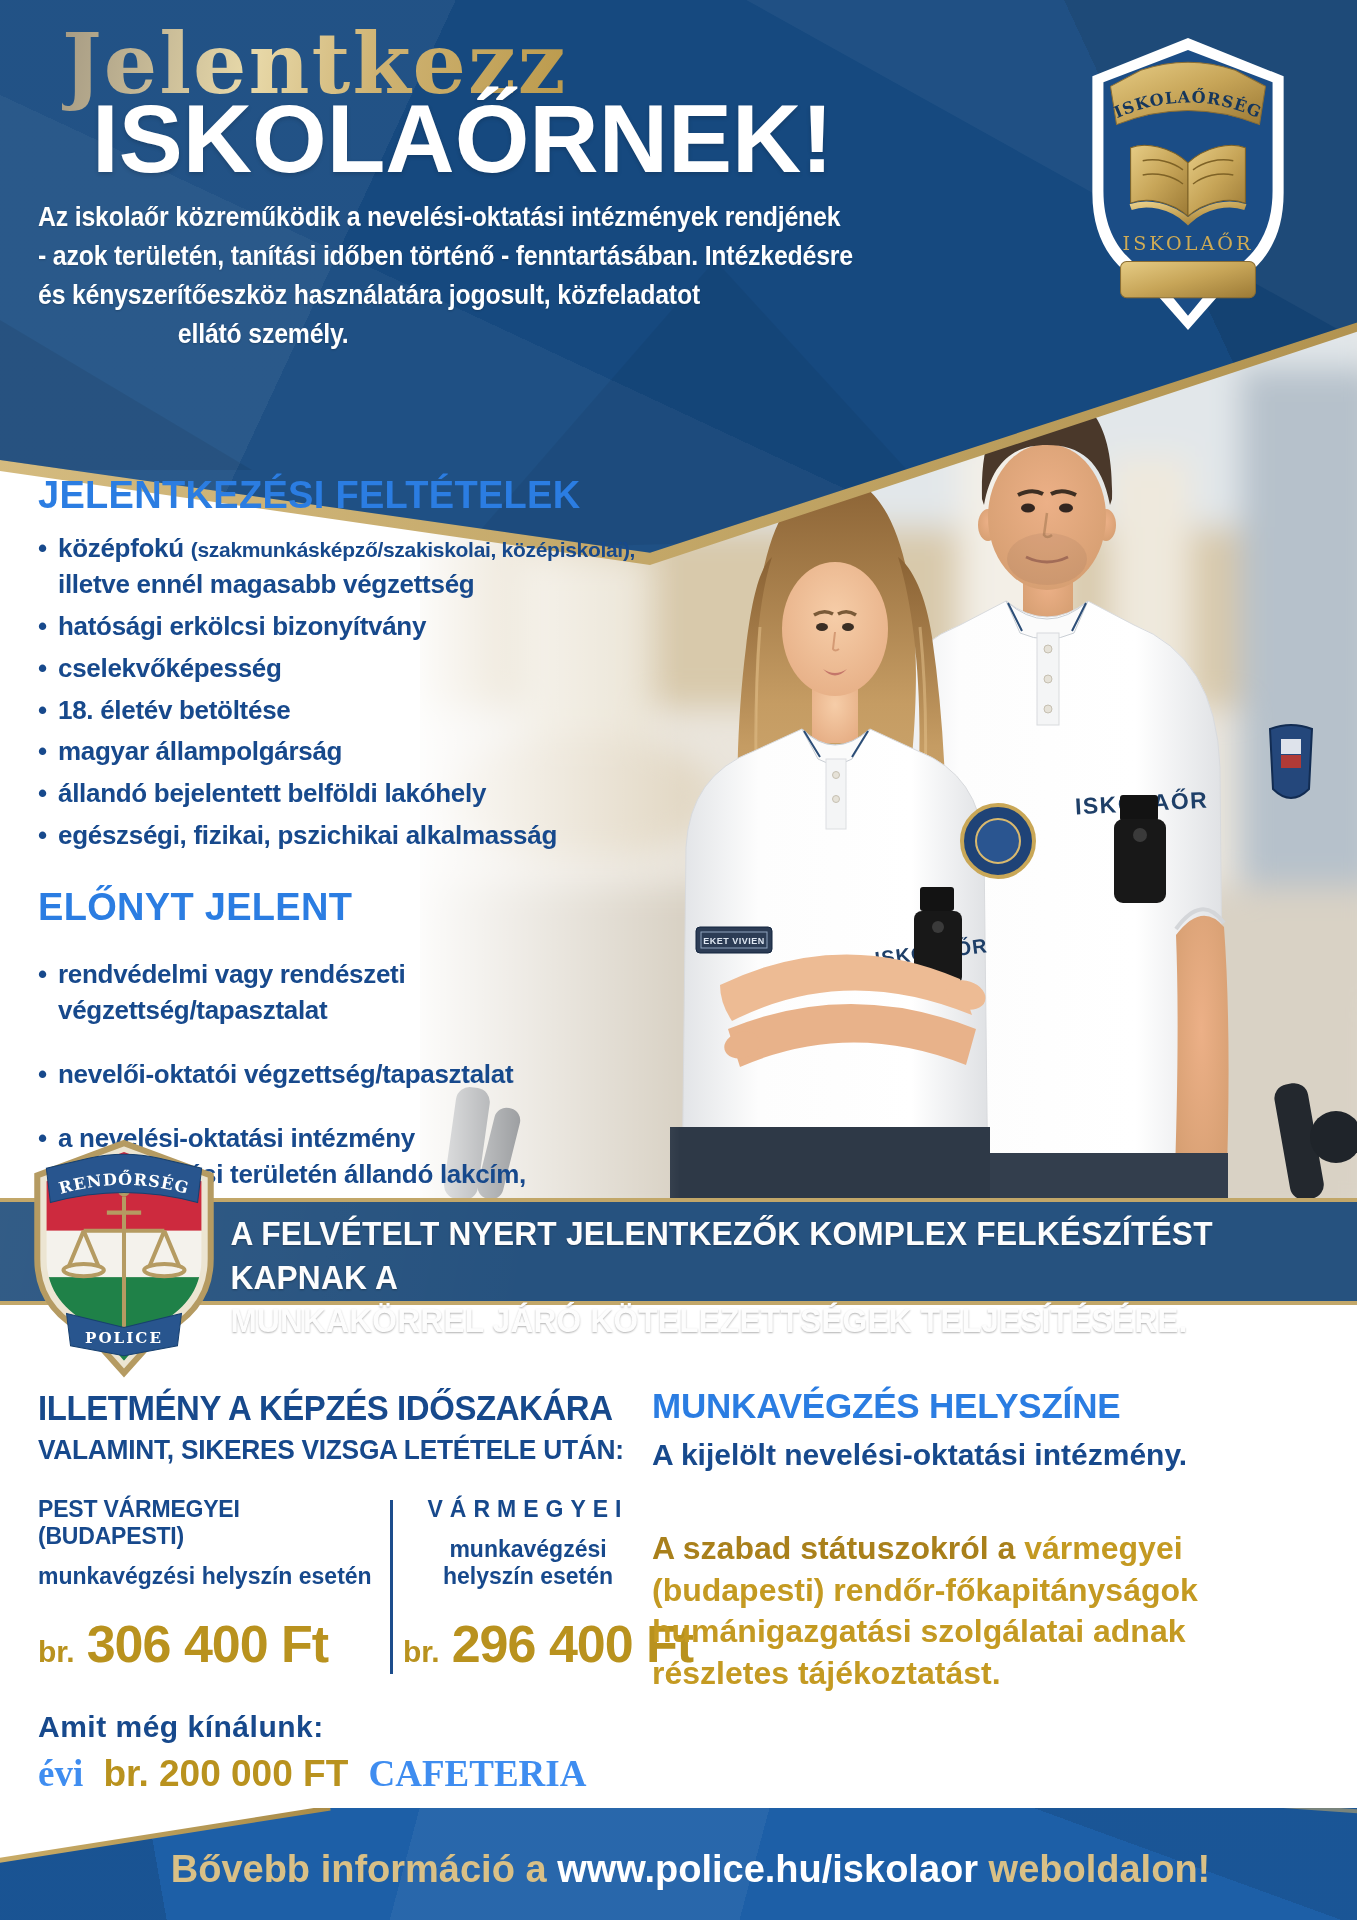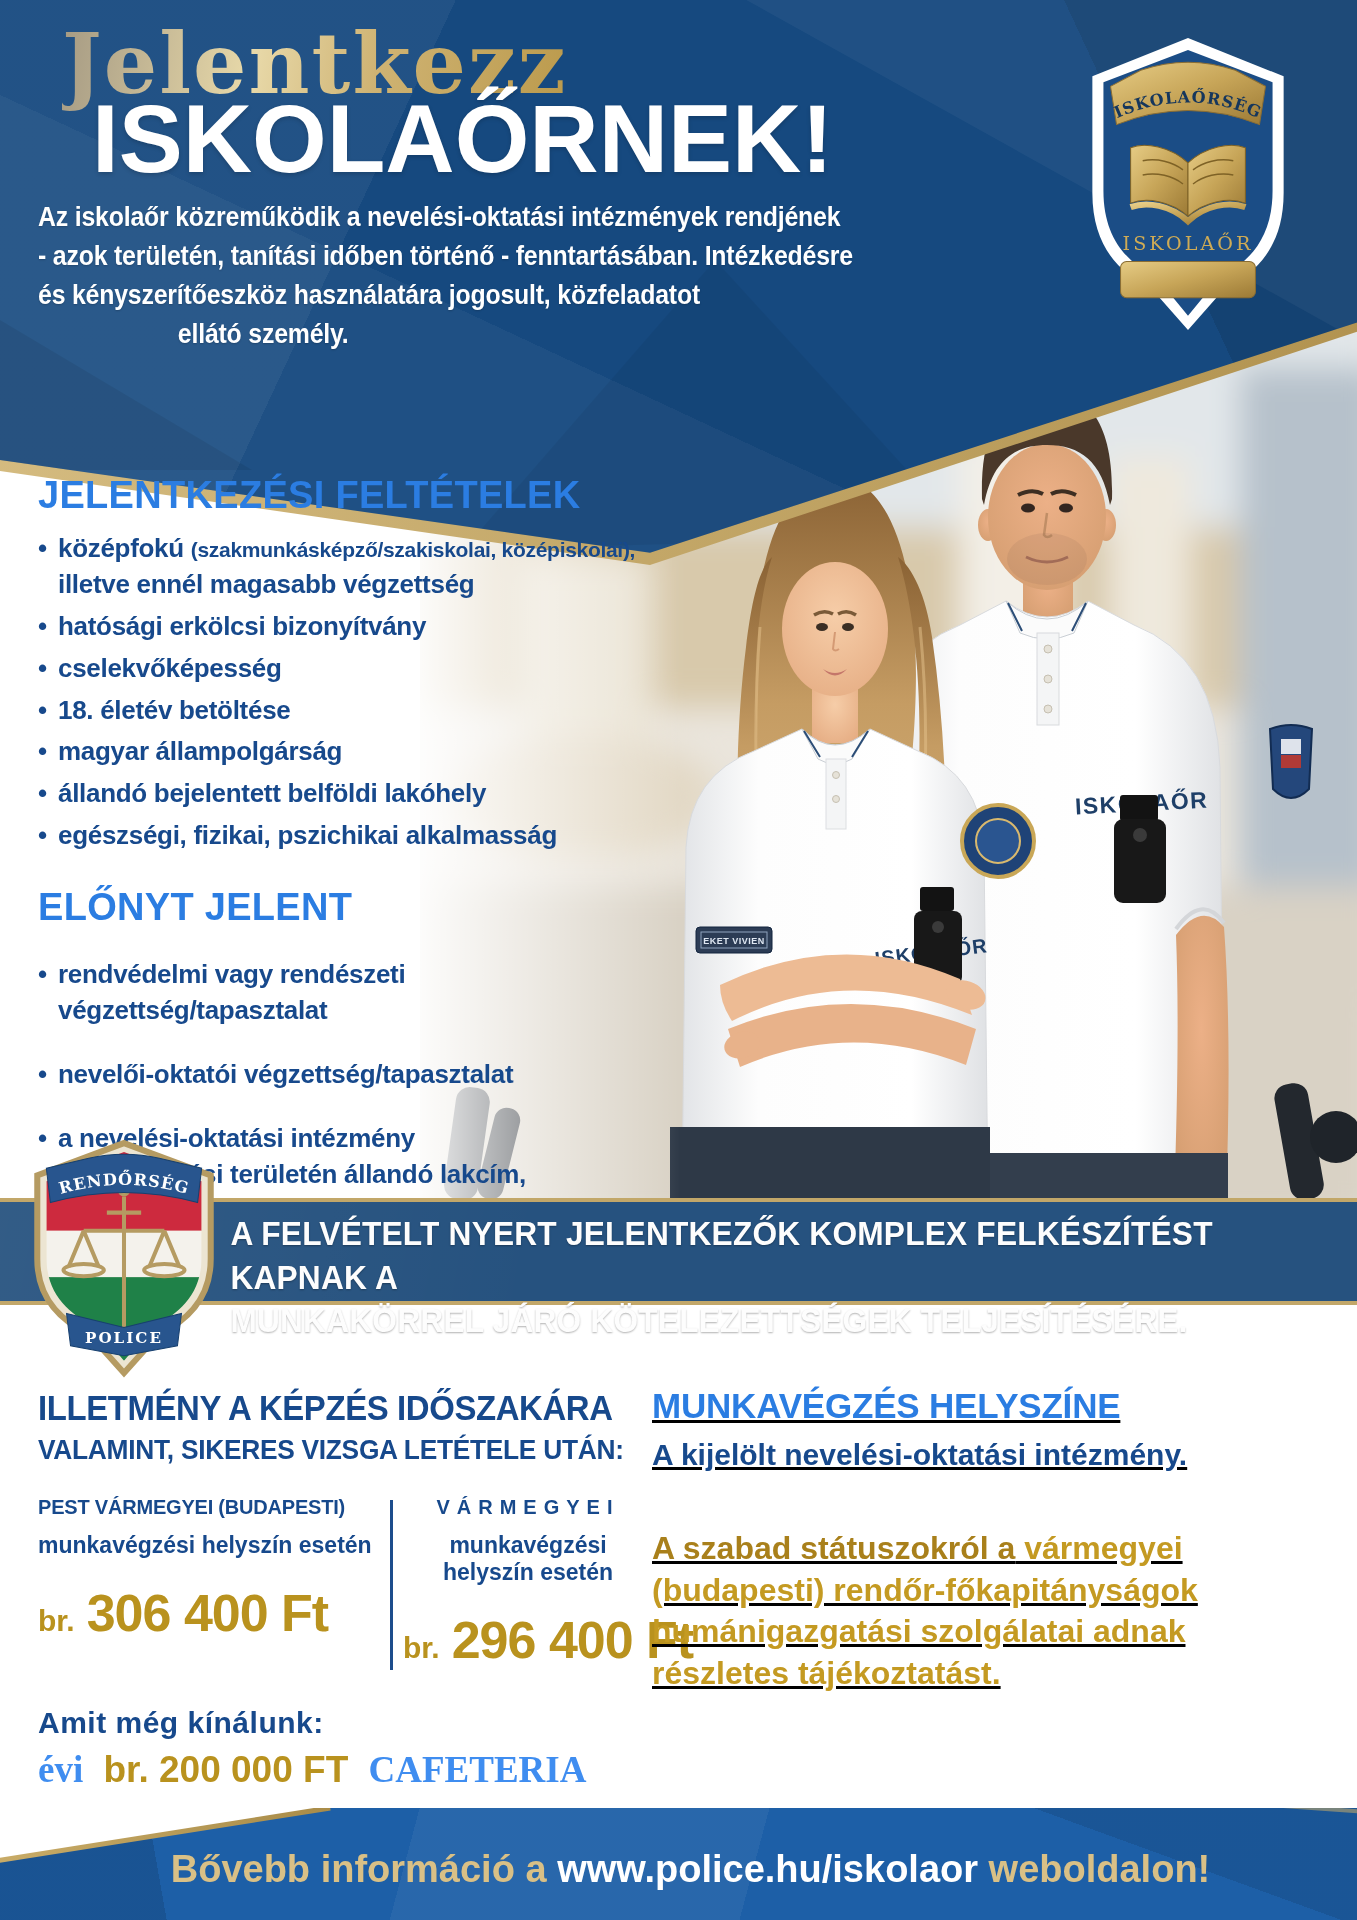--- a/index.html
+++ b/index.html
@@ -52,32 +52,32 @@
   .banner-text{padding:10px 0 0 240px;color:#fdfdfd;font-size:33px;font-weight:800;line-height:1.32;
       letter-spacing:.2px;transform:scaleX(.96);transform-origin:left top;text-shadow:0 1px 2px rgba(0,0,0,.3);}
   
   .bottom-left{position:absolute;left:38px;top:1388px;width:615px;z-index:2;color:#17498c;}
   .sal-h1{margin:0;font-size:35px;font-weight:800;letter-spacing:-.4px;transform:scaleX(.94);transform-origin:left top;white-space:nowrap;}
   .sal-h2{margin:6px 0 0 0;font-size:28px;font-weight:800;letter-spacing:-.3px;transform:scaleX(.94);transform-origin:left top;white-space:nowrap;}
   .sal-cols{display:flex;margin-top:30px;}
   .sal-col{width:352px;}
   .sal-col.right{width:250px;text-align:center;padding-left:10px;}
   .sal-divider{width:3px;background:#1c4d8c;margin:4px 0 0 0;align-self:stretch;}
-  .sal-region{font-size:20px;font-weight:800;letter-spacing:-.2px;}
+  .sal-region{font-size:23px;font-weight:800;letter-spacing:-.2px;}
   .sal-region.spread{letter-spacing:7px;}
   .sal-cond{font-size:23px;font-weight:700;margin-top:13px;}
   .sal-amount{margin-top:24px;color:#b9921e;white-space:nowrap;}
   .sal-amount .pfx{font-size:30px;font-weight:800;}
   .sal-amount .val{font-size:52px;font-weight:800;margin-left:12px;letter-spacing:-1px;}
   .offer-h{margin-top:36px;font-size:30px;font-weight:800;letter-spacing:.5px;}
   .offer-line{margin-top:8px;font-size:37px;font-weight:800;white-space:nowrap;}
   .offer-line .lt-blue{color:#3f8df0;font-family:Liberation Serif, serif;}
   .offer-line .gold{color:#b9921e;margin:0 10px;}
   
-  .bottom-right{position:absolute;left:652px;top:1386px;width:676px;z-index:2;text-decoration:underline;}
+  .bottom-right{position:absolute;left:652px;top:1386px;width:676px;z-index:2;}
   .work-h{margin:0;color:#2b7de2;font-size:35px;font-weight:800;letter-spacing:-.2px;}
   .work-sub{margin-top:12px;color:#17498c;font-size:30px;font-weight:700;}
   .work-info{margin-top:56px;font-size:32px;font-weight:700;line-height:1.30;width:660px;}
   .work-info .lead{color:#a9801b;font-weight:800;}
   .work-info .rest{color:#c49a22;}
   
   .footer{position:absolute;left:0;top:1808px;width:1357px;height:112px;z-index:3;background:
       linear-gradient(105deg,rgba(255,255,255,0) 30%,rgba(255,255,255,.05) 30% 55%,rgba(255,255,255,0) 55%),
       linear-gradient(80deg,rgba(0,0,0,.12) 0 12%,rgba(0,0,0,0) 12%),
       linear-gradient(200deg,rgba(0,0,0,.10) 0 20%,rgba(0,0,0,0) 20%),#1d5fa7;overflow:hidden;padding-left:12px;}

